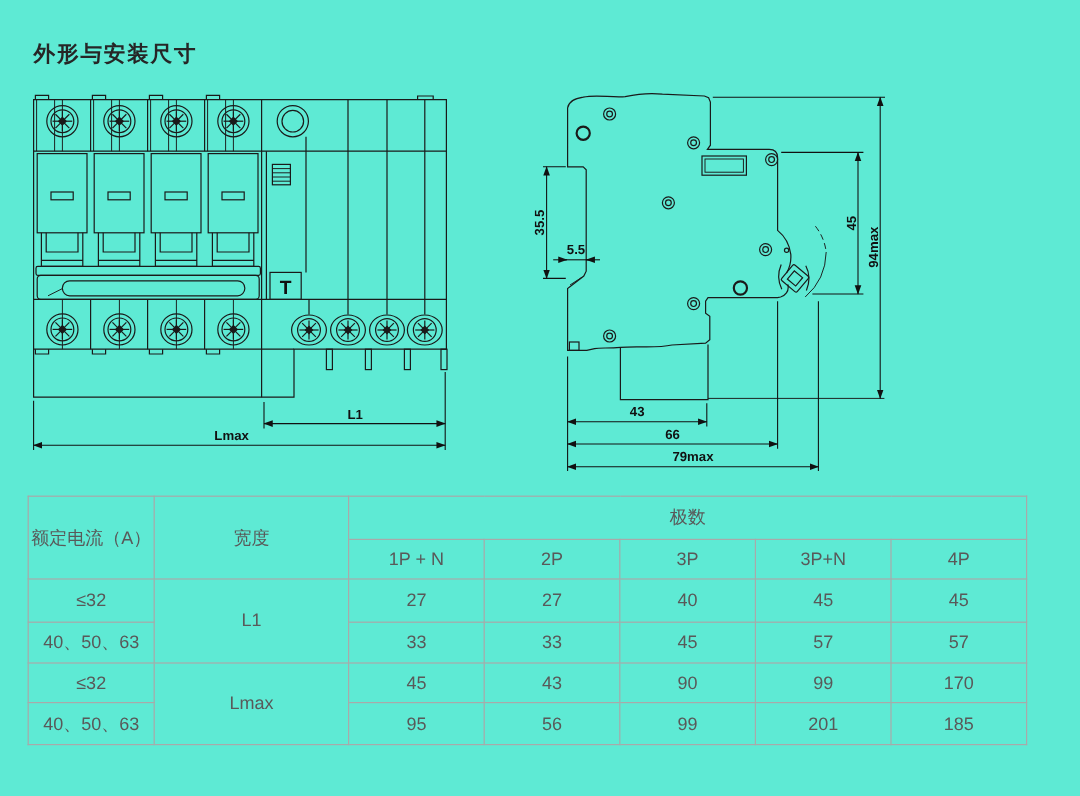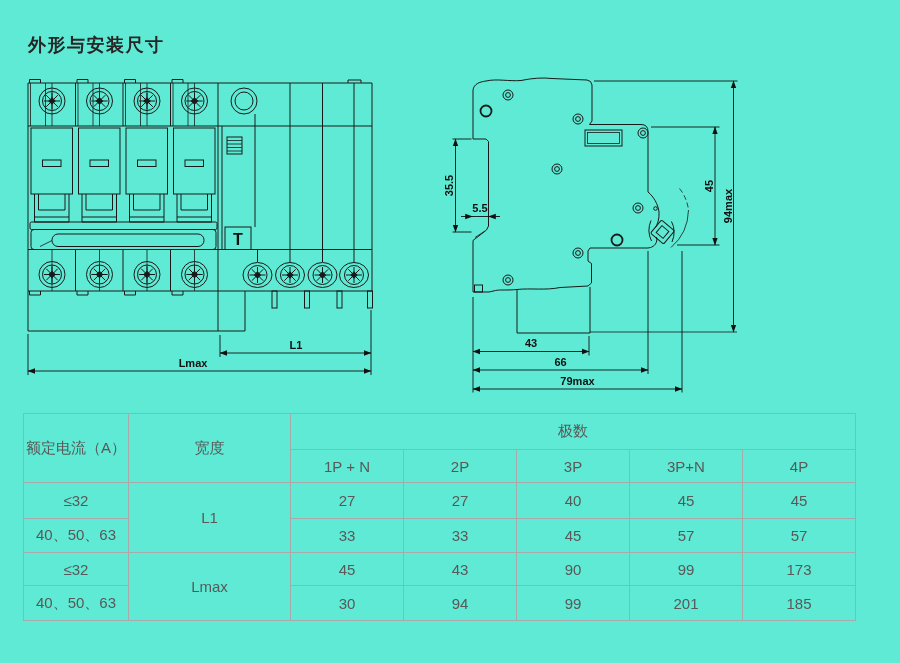--- a/index.html
+++ b/index.html
@@ -255,26 +255,26 @@
       <td>57</td>
       <td>57</td>
     </tr>
     <tr style="height:33px">
       <td>≤32</td>
       <td rowspan="2">Lmax</td>
       <td>45</td>
       <td>43</td>
       <td>90</td>
       <td>99</td>
-      <td>173</td>
+      <td>170</td>
     </tr>
     <tr style="height:35px">
       <td>40、50、63</td>
-      <td>30</td>
-      <td>94</td>
+      <td>95</td>
+      <td>56</td>
       <td>99</td>
       <td>201</td>
       <td>185</td>
     </tr>
   </tbody>
     </table>
 
 </div>
 
 </body></html>

